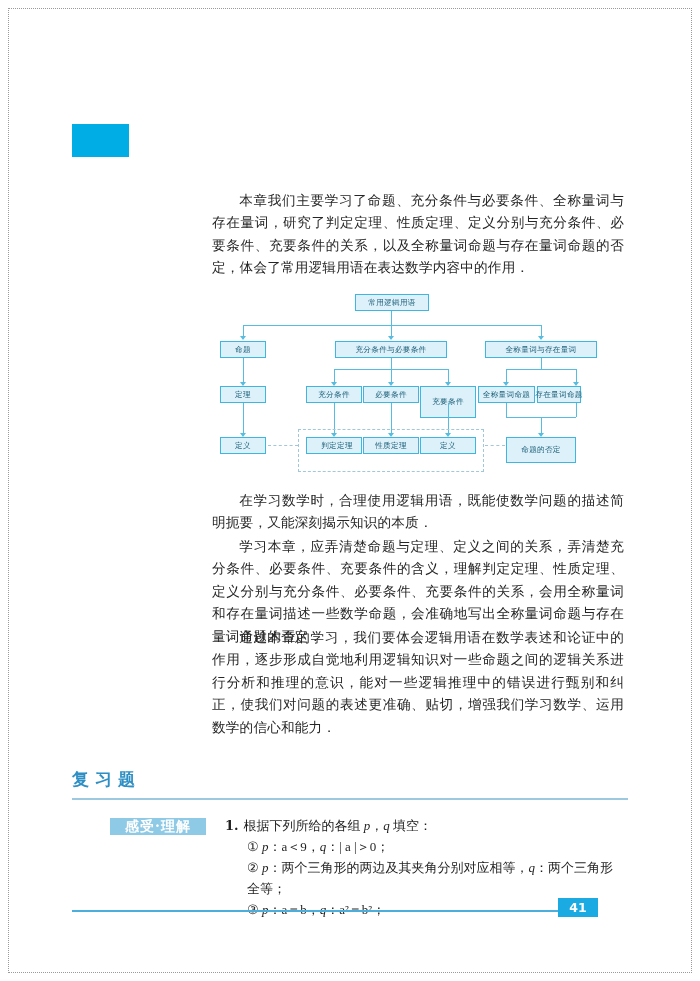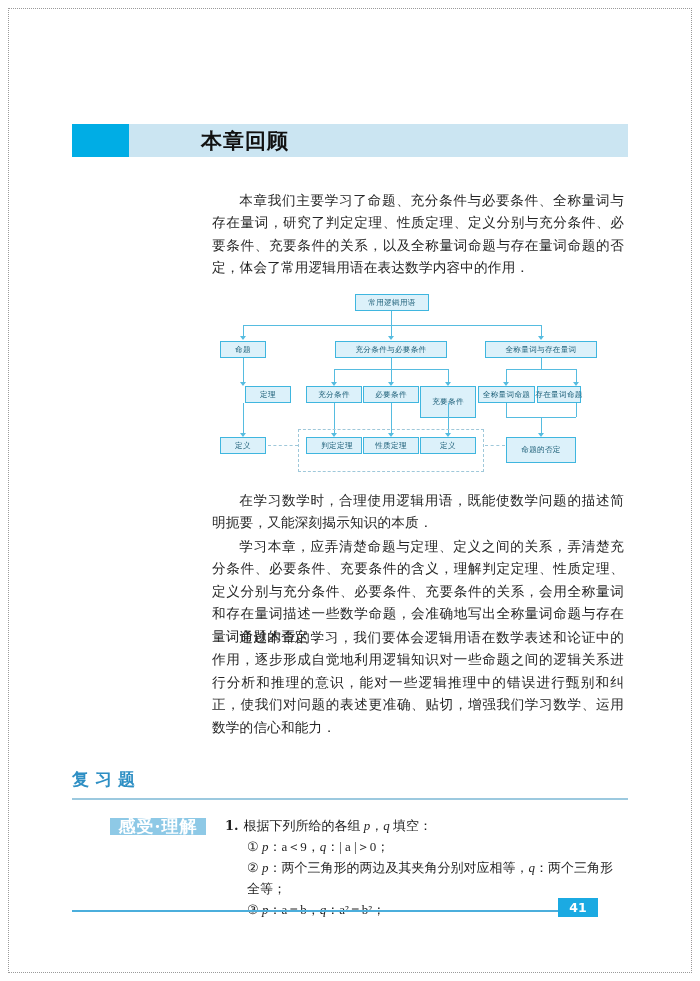--- a/index.html
+++ b/index.html
@@ -145,21 +145,21 @@
     background: #9CC9DF;
   }
   .badge {
     position: absolute;
     left: 110px;
     top: 818px;
     width: 96px;
     height: 17px;
     background: #8EC9E6;
     color: #ffffff;
-    font-size: 17px;
+    font-size: 14px;
     font-weight: bold;
     letter-spacing: 1px;
     display: flex;
     align-items: center;
     justify-content: center;
     font-family: "DejaVu Serif", "Liberation Serif", serif;
   }
   .ex-block {
     position: absolute;
     left: 225px;
@@ -205,23 +205,20 @@
 </style>
 </head>
 <body>
 
 <div class="page-inner">
 
   <div class="page-frame"></div>
 
   <div class="title-band">
     <div class="title-block"></div>
-    <div class="title-strip">
-      <span class="title-text">本章回顾</span>
-    </div>
   </div>
 
   <div class="body-text" id="para1">
     <p class="para">本章我们主要学习了命题、充分条件与必要条件、全称量词与存在量词，研究了判定定理、性质定理、定义分别与充分条件、必要条件、充要条件的关系，以及全称量词命题与存在量词命题的否定，体会了常用逻辑用语在表达数学内容中的作用．</p>
   </div>
 
   <div class="chart">
 
     <div class="node" style="left:145px; top:0px; width:74px; height:17px;">常用逻辑用语</div>
 
@@ -250,21 +247,21 @@
     <div class="arrow" style="left:178px; top:88px;"></div>
     <div class="arrow" style="left:235px; top:88px;"></div>
 
     <div class="ln v" style="left:331px; top:64px; height:11px;"></div>
     <div class="ln h" style="left:296px; top:75px; width:70px;"></div>
     <div class="ln v" style="left:296px; top:75px; height:13px;"></div>
     <div class="ln v" style="left:366px; top:75px; height:13px;"></div>
     <div class="arrow" style="left:293px; top:88px;"></div>
     <div class="arrow" style="left:363px; top:88px;"></div>
 
-    <div class="node" style="left:10px; top:92px; width:46px; height:17px;margin-left:25px;">定理</div>
+    <div class="node" style="left:10px; top:92px; width:46px; height:17px;">定理</div>
     <div class="node" style="left:96px; top:92px; width:56px; height:17px;">充分条件</div>
     <div class="node" style="left:153px; top:92px; width:56px; height:17px;">必要条件</div>
     <div class="node" style="left:210px; top:92px; width:56px; height:32px;">充要条件</div>
     <div class="node" style="left:268px; top:92px; width:57px; height:17px;">全称量词命题</div>
     <div class="node" style="left:327px; top:92px; width:44px; height:17px;">存在量词命题</div>
 
     <div class="ln v" style="left:33px; top:109px; height:30px;"></div>
     <div class="arrow" style="left:30px; top:139px;"></div>
 
     <div class="ln v" style="left:124px; top:109px; height:30px;"></div>

